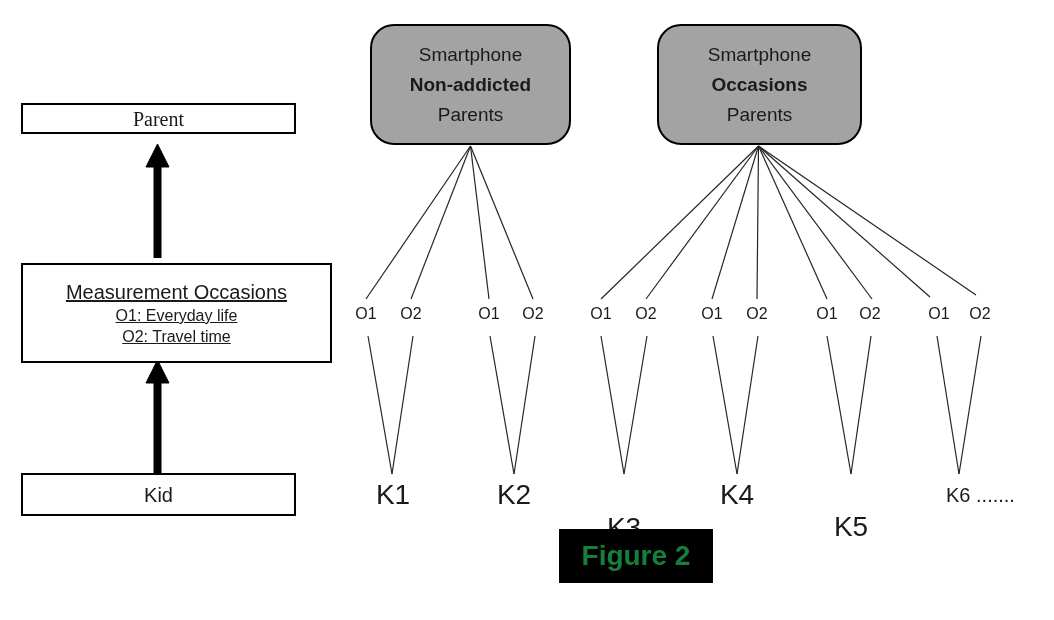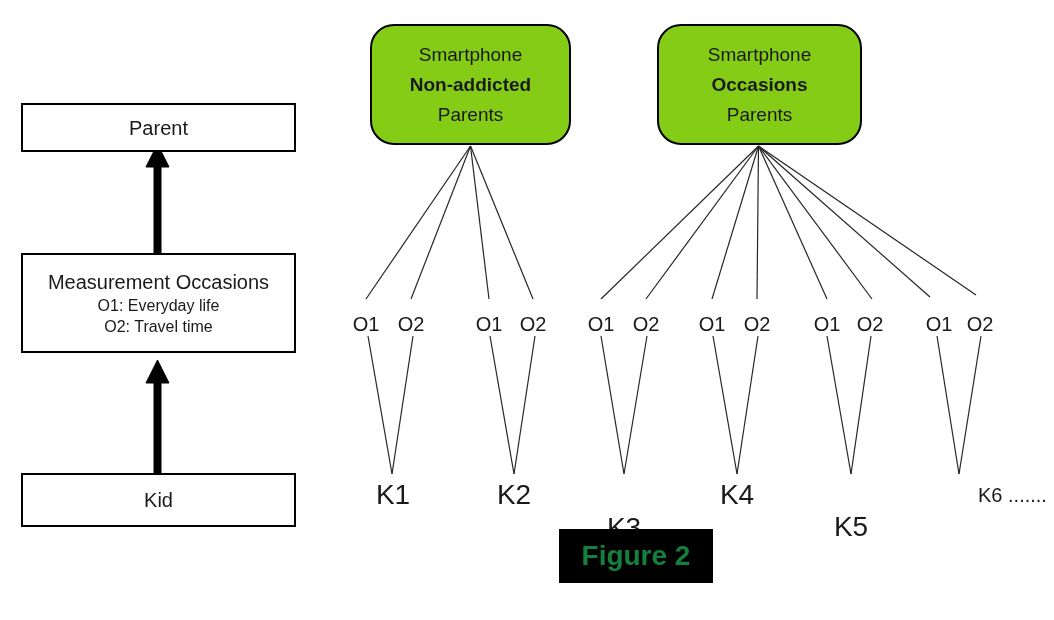--- a/index.html
+++ b/index.html
@@ -37,38 +37,37 @@
     line-height: 26px;
   }
   .measure-sub {
     font-size: 16px;
     line-height: 21px;
   }
   .round-box {
     position: absolute;
     border: 2px solid #000000;
     border-radius: 24px;
-    background: #84cc16;
+    background: #a3a3a3;
     display: flex;
     flex-direction: column;
     align-items: center;
     justify-content: center;
     text-align: center;
     box-sizing: border-box;
     font-size: 19px;
     line-height: 30px;
   }
   .round-box .bold-line { font-weight: bold; }
   .o-label {
     position: absolute;
     width: 44px;
     text-align: center;
-    font-size: 20px;
+    font-size: 16px;
     line-height: 24px;
-    margin-top: 10px;
   }
   .k-label {
     position: absolute;
     width: 48px;
     text-align: center;
     font-size: 28px;
     line-height: 24px;
   }
   .k-label-wide {
     position: absolute;
@@ -144,31 +143,31 @@
     <g stroke="#262626" stroke-width="1.2">
       <line x1="827" y1="336" x2="851" y2="474"></line>
       <line x1="871" y1="336" x2="851" y2="474"></line>
     </g>
     <g stroke="#262626" stroke-width="1.2">
       <line x1="937" y1="336" x2="959" y2="474"></line>
       <line x1="981" y1="336" x2="959" y2="474"></line>
     </g>
   </svg>
 
-  <div class="rect-box" style="left:21px; top:103px; width:275px; height:49px;">
+  <div class="rect-box" style="left:21px; top:103px; width:275px; height:31px;font-family:Liberation Serif, serif;">
     <div class="box-title">Parent</div>
   </div>
 
-  <div class="rect-box" style="left:21px; top:253px; width:275px; height:100px;">
+  <div class="rect-box" style="left:21px; top:263px; width:311px; height:100px;text-decoration:underline;">
     <div class="box-title">Measurement Occasions</div>
     <div class="measure-sub">O1: Everyday life</div>
     <div class="measure-sub">O2: Travel time</div>
   </div>
 
-  <div class="rect-box" style="left:21px; top:473px; width:275px; height:54px;text-align:right;">
+  <div class="rect-box" style="left:21px; top:473px; width:275px; height:43px;text-align:right;">
     <div class="box-title">Kid</div>
   </div>
 
   <div class="round-box" style="left:370px; top:24px; width:201px; height:121px;">
     <div>Smartphone</div>
     <div class="bold-line">Non-addicted</div>
     <div>Parents</div>
   </div>
 
   <div class="round-box" style="left:657px; top:24px; width:205px; height:121px;">
@@ -188,19 +187,19 @@
   <div class="o-label" style="left:805px; top:302px;">O1</div>
   <div class="o-label" style="left:848px; top:302px;">O2</div>
   <div class="o-label" style="left:917px; top:302px;">O1</div>
   <div class="o-label" style="left:958px; top:302px;">O2</div>
 
   <div class="k-label" style="left:369px; top:483px;">K1</div>
   <div class="k-label" style="left:490px; top:483px;text-align:center;">K2</div>
   <div class="k-label" style="left:600px; top:483px;margin-top:33px;">K3</div>
   <div class="k-label" style="left:713px; top:483px;">K4</div>
   <div class="k-label" style="left:827px; top:483px;margin-top:32px;">K5</div>
-  <div class="k-label-wide" style="left:978px; top:483px;">K6 .......</div>
+  <div class="k-label-wide" style="left:946px; top:483px;">K6 .......</div>
 
   <div class="figure-caption">
     <span>Figure 2</span>
   </div>
 
 </div>
 
 </body></html>

